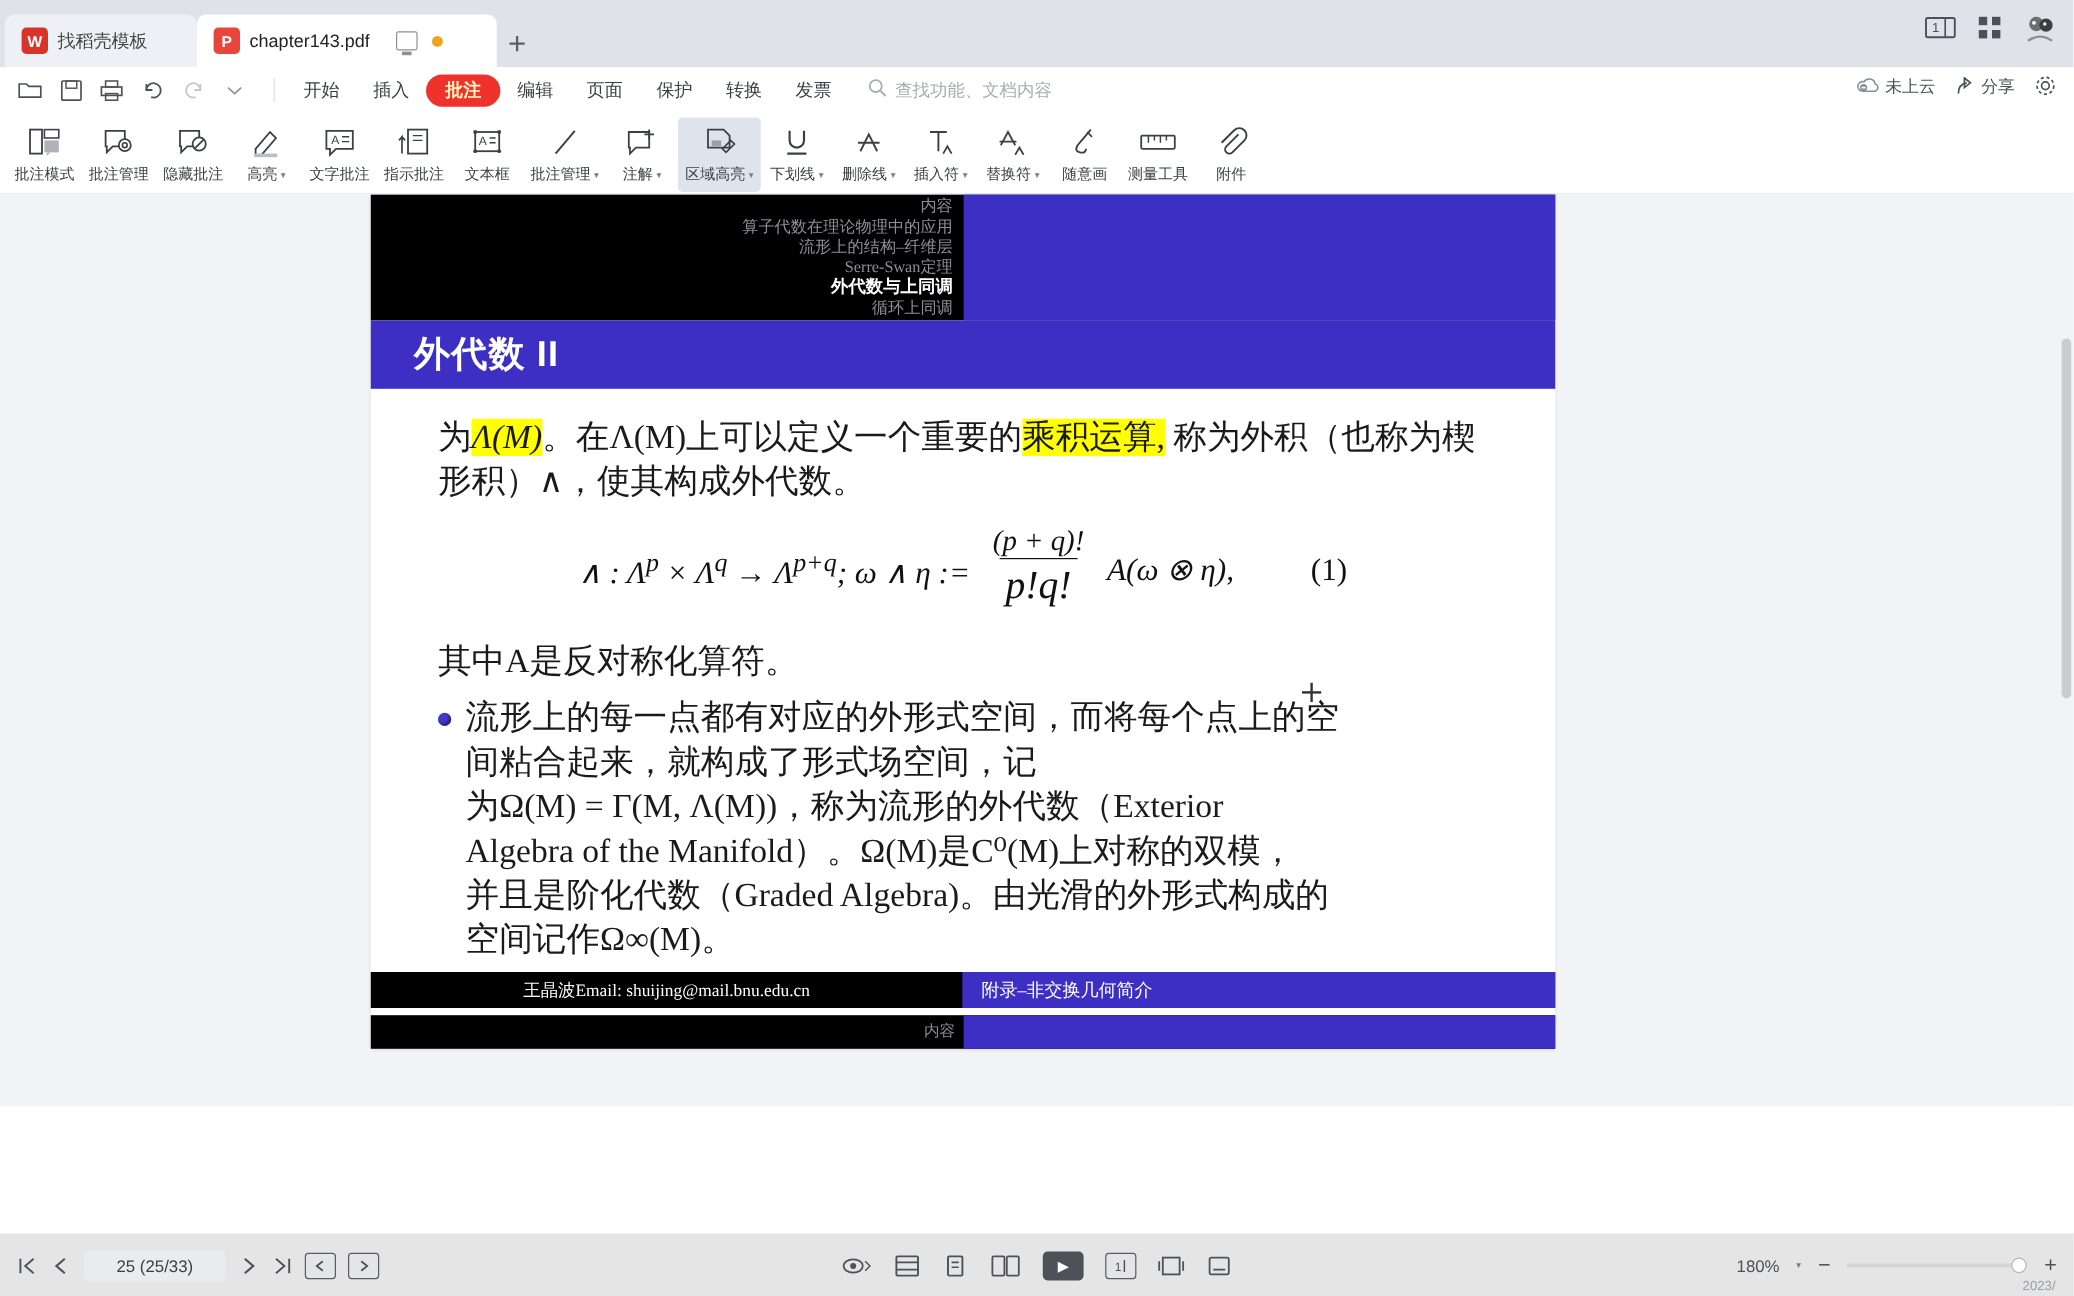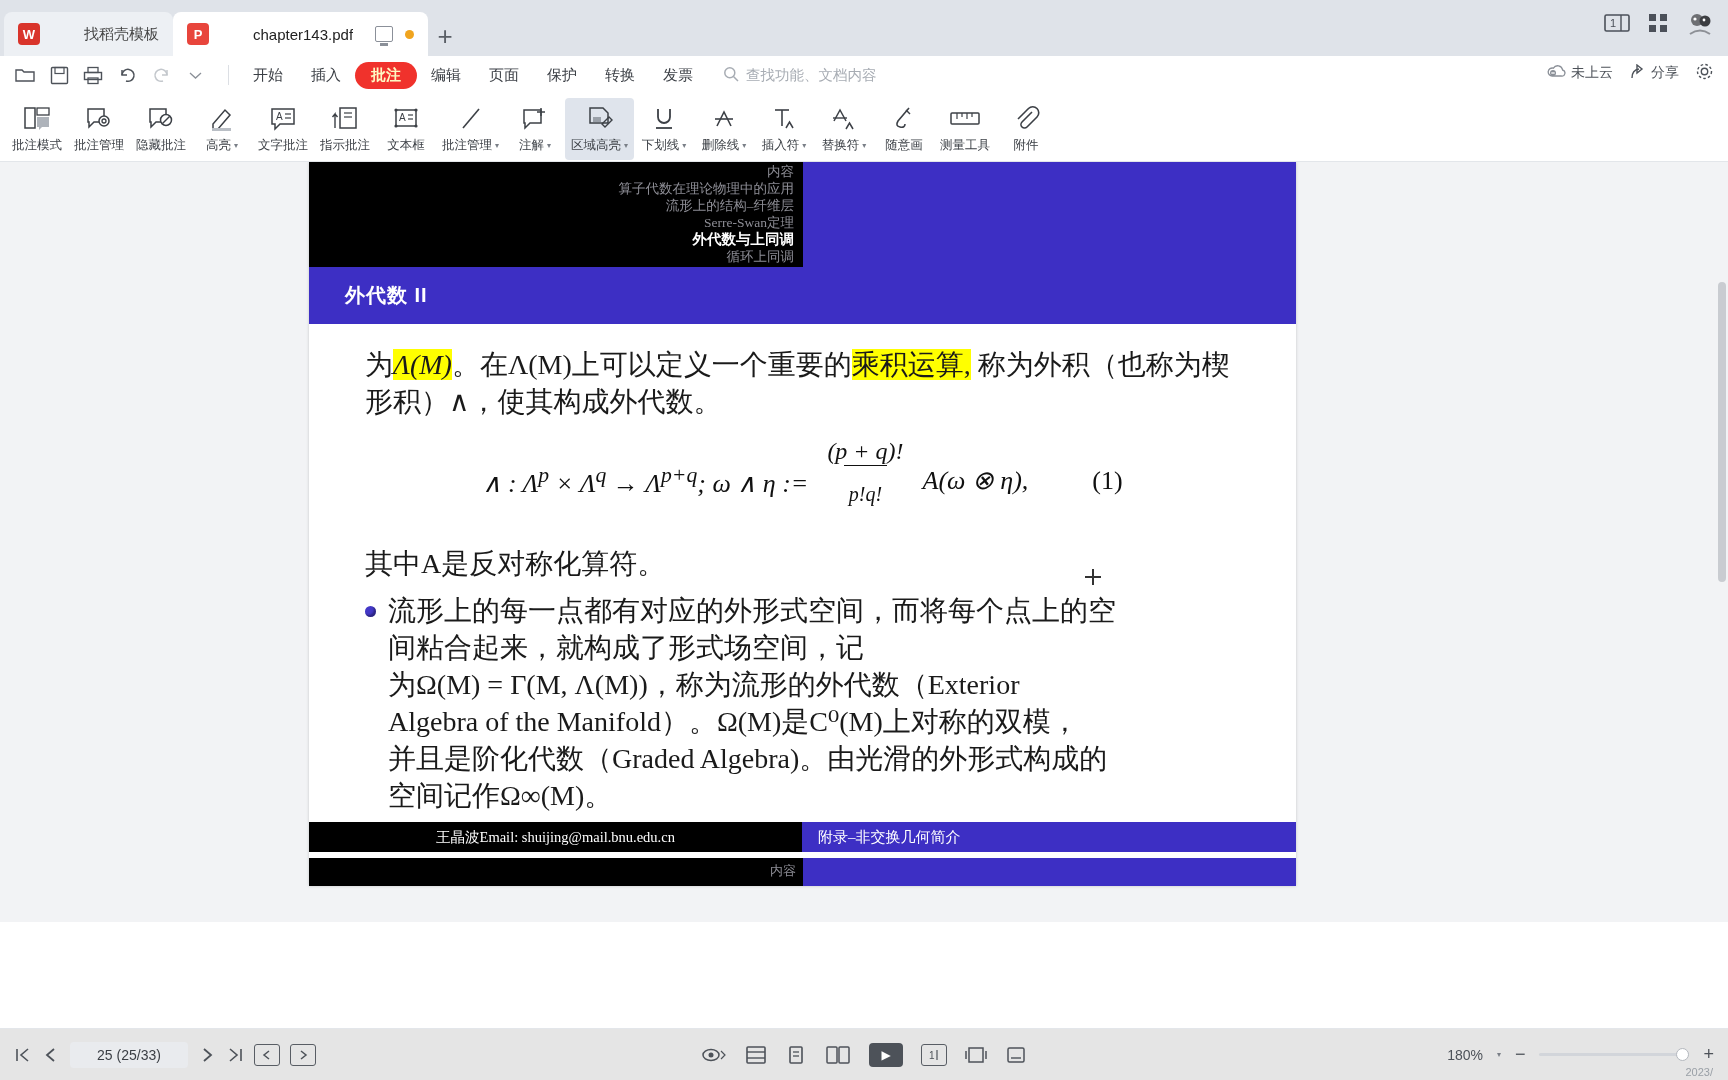--- a/index.html
+++ b/index.html
@@ -29,21 +29,21 @@
   .doc-tab.inactive { background: #edf0f4; color: #444; }
   .doc-tab.active { background: #ffffff; color: #222; min-width: 250px; }
   .tab-ico {
     width: 22px; height: 22px; border-radius: 4px;
     display: inline-flex; align-items: center; justify-content: center;
     font-size: 13px; font-weight: bold; color: #fff;
     flex: none;
   }
   .tab-ico.red { background: #d9342b; }
   .tab-ico.pdf { background: #e8453c; }
-  .tab-label { white-space: nowrap; overflow: hidden; text-overflow: ellipsis; font-size: 15px; margin-left: 36px;}
+  .tab-label { white-space: nowrap; overflow: hidden; text-overflow: ellipsis; font-size: 15px;}
   .tab-extras { display: flex; align-items: center; gap: 12px; margin-left: 14px; }
   .mini-ico { width: 18px; height: 16px; border: 1.6px solid #8b9099; border-radius: 2px; position: relative; }
   .mini-ico::after { content: ""; position: absolute; left: 4px; bottom: -5px; width: 8px; height: 3px; background: #8b9099; }
   .dot-amber { width: 9px; height: 9px; border-radius: 50%; background: #f0a41e; }
   .plus-tab {
     width: 34px; height: 40px; display: flex; align-items: center; justify-content: center;
     font-size: 26px; color: #5a5f66; font-weight: 300;
   }
   .tabbar-right {
     position: absolute; right: 14px; top: 10px;
@@ -133,21 +133,21 @@
   .slide-title-bar {
     height: 57px; background: #000;
     display: flex; align-items: center;
     position: relative;
   }
   .slide-title-blue {
     width: 987px; height: 57px; background: #3d2fc4;
     display: flex; align-items: center; padding-left: 36px;
   }
   .slide-title {
-    color: #ffffff; font-size: 20px; font-weight: 600;
+    color: #ffffff; font-size: 30px; font-weight: 600;
     letter-spacing: 1px;
     font-family: "Liberation Sans", sans-serif;
   }
   .slide-body {
     background: #fff; padding: 22px 56px 8px 56px;
     color: #111;
     font-family: "Liberation Serif", "DejaVu Serif", serif;
   }
   .para {
     font-size: 28px; line-height: 37px; margin-bottom: 10px;
@@ -155,21 +155,21 @@
   }
   .hl { background: #ffff00; }
   .math { font-family: "Liberation Serif", serif; font-style: italic; }
   .formula-row {
     display: flex; align-items: center; justify-content: center;
     gap: 10px; font-size: 26px; margin: 18px 0 22px 0;
     font-family: "Liberation Serif", serif;
   }
   .frac { display: inline-flex; flex-direction: column; align-items: center; vertical-align: middle; margin: 0 4px; }
   .frac .num { padding: 0 5px; font-style: italic; font-size: 24px; }
-  .frac .den { padding: 17px 5px; border-top: 1.6px solid #111; font-style: italic; font-size: 20px; }
+  .frac .den { padding: 4px 5px; border-top: 1.6px solid #111; font-style: italic; font-size: 33px; }
   .eqno { margin-left: 54px; font-style: normal; }
   .bullet-row { display: flex; gap: 12px; margin-top: 6px; }
   .bullet-dot {
     width: 11px; height: 11px; border-radius: 50%;
     background: #4338c7; flex: none; margin-top: 14px;
     box-shadow: inset -2px -2px 2px rgba(0,0,0,.35);
   }
   .slide-footer {
     height: 30px; background: #000; display: flex; align-items: center;
     position: relative;

